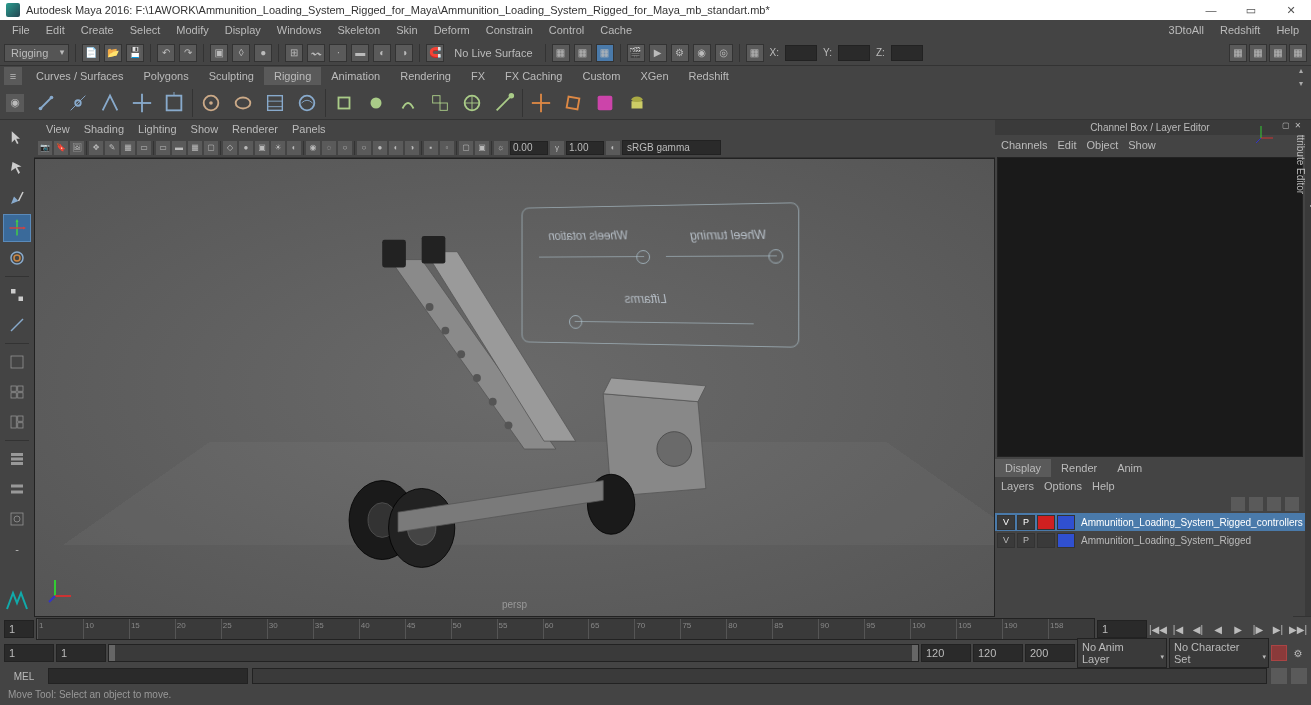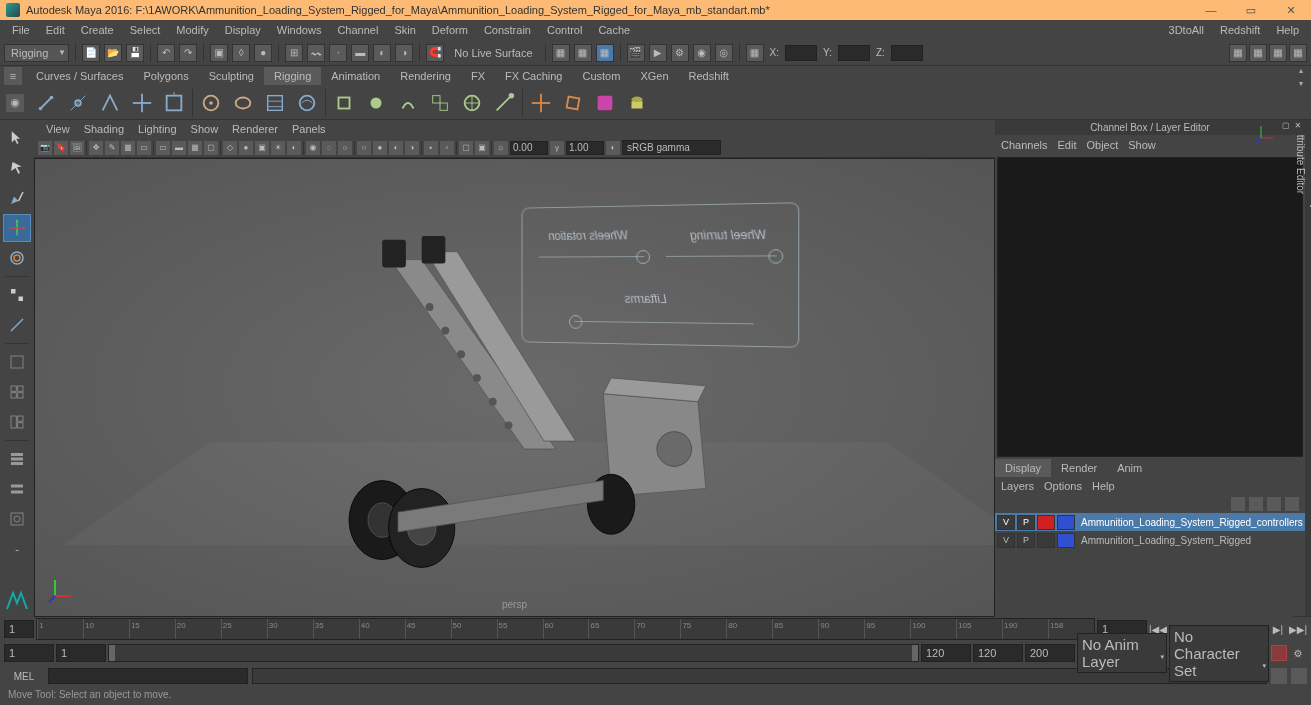--- a/index.html
+++ b/index.html
@@ -1,19 +1,19 @@
 <!DOCTYPE html>
 <html><head>
   <meta charset="utf-8">
   <style>
     * { margin: 0; padding: 0; box-sizing: border-box; font-family: "Segoe UI", Tahoma, sans-serif; }
     body { background: #444444; color: #bbbbbb; font-size: 11px; overflow: hidden; user-select: none; }
     
     
-    .titlebar { display: flex; align-items: center; background: #fdba74; color: #333333; height: 20px; padding-left: 6px; }
+    .titlebar { display: flex; align-items: center; background: #ffffff; color: #333333; height: 20px; padding-left: 6px; }
     .titlebar-icon { width: 14px; height: 14px; background: linear-gradient(135deg, #2a9d8f, #264653); border-radius: 2px; margin-right: 6px; }
     .titlebar-title { flex: 1; font-size: 11px; }
     .win-controls { display: flex; }
     .win-btn { width: 40px; height: 20px; display: flex; align-items: center; justify-content: center; cursor: pointer; color: #555; }
     
     
     .menubar { display: flex; background: #444444; padding: 2px 4px; height: 20px; align-items: flex-start; }
     .menubar span { padding: 2px 8px; cursor: pointer; font-size: 11px; }
     .menubar .extra { margin-left: auto; }
     
@@ -103,21 +103,21 @@
     
     .timeslider { background: #444; padding: 0 4px; }
     .ts-row { display: flex; align-items: center; height: 24px; gap: 2px; }
     .ts-input { width: 50px; height: 18px; background: #2a2a2a; border: 1px solid #222; color: #bbb; padding: 0 4px; font-size: 11px; }
     .ts-ruler { flex: 1; height: 22px; background: #3a3a3a; border: 1px solid #222; position: relative; overflow: hidden; }
     .ts-tick { position: absolute; top: 0; bottom: 0; width: 1px; background: #555; font-size: 8px; color: #888; }
     .ts-tick span { position: absolute; top: 2px; left: 2px; }
     .ts-slider-track { flex: 1; height: 18px; background: #3a3a3a; border: 1px solid #222; position: relative; }
     .ts-handle { position: absolute; height: 100%; background: #666; width: 6px; }
     .play-btn { width: 18px; height: 18px; display: flex; align-items: center; justify-content: center; cursor: pointer; font-size: 10px; }
-    .ts-dd { padding: 2px 14px 2px 4px; background: #3a3a3a; border: 1px solid #222; font-size: 15px; position: relative; cursor: pointer; }
+    .ts-dd { padding: 2px 14px 2px 4px; background: #3a3a3a; border: 1px solid #222; font-size: 11px; position: relative; cursor: pointer; }
     .ts-dd::after { content: "▾"; position: absolute; right: 2px; font-size: 7px; }
     .auto-key { width: 16px; height: 16px; background: #8a3a3a; border: 1px solid #a44; cursor: pointer; }
     
     
     .cmdline { display: flex; background: #444; height: 22px; align-items: center; padding: 0 4px; gap: 4px; }
     .cmd-label { width: 40px; text-align: center; font-size: 10px; }
     .cmd-input { width: 200px; height: 16px; background: #2a2a2a; border: 1px solid #222; }
     .cmd-result { flex: 1; height: 16px; background: #3a3a3a; border: 1px solid #222; }
     .cmd-icon { width: 16px; height: 16px; background: #5a5a5a; cursor: pointer; }
     
@@ -140,21 +140,21 @@
 </div>
 
 <div class="menubar">
   <span>File</span>
   <span>Edit</span>
   <span>Create</span>
   <span>Select</span>
   <span>Modify</span>
   <span>Display</span>
   <span>Windows</span>
-  <span>Channel</span>
+  <span>Skeleton</span>
   <span>Skin</span>
   <span>Deform</span>
   <span>Constrain</span>
   <span>Control</span>
   <span>Cache</span>
   <span class="extra">3DtoAll</span>
   <span>Redshift</span>
   <span>Help</span>
 </div>
 

